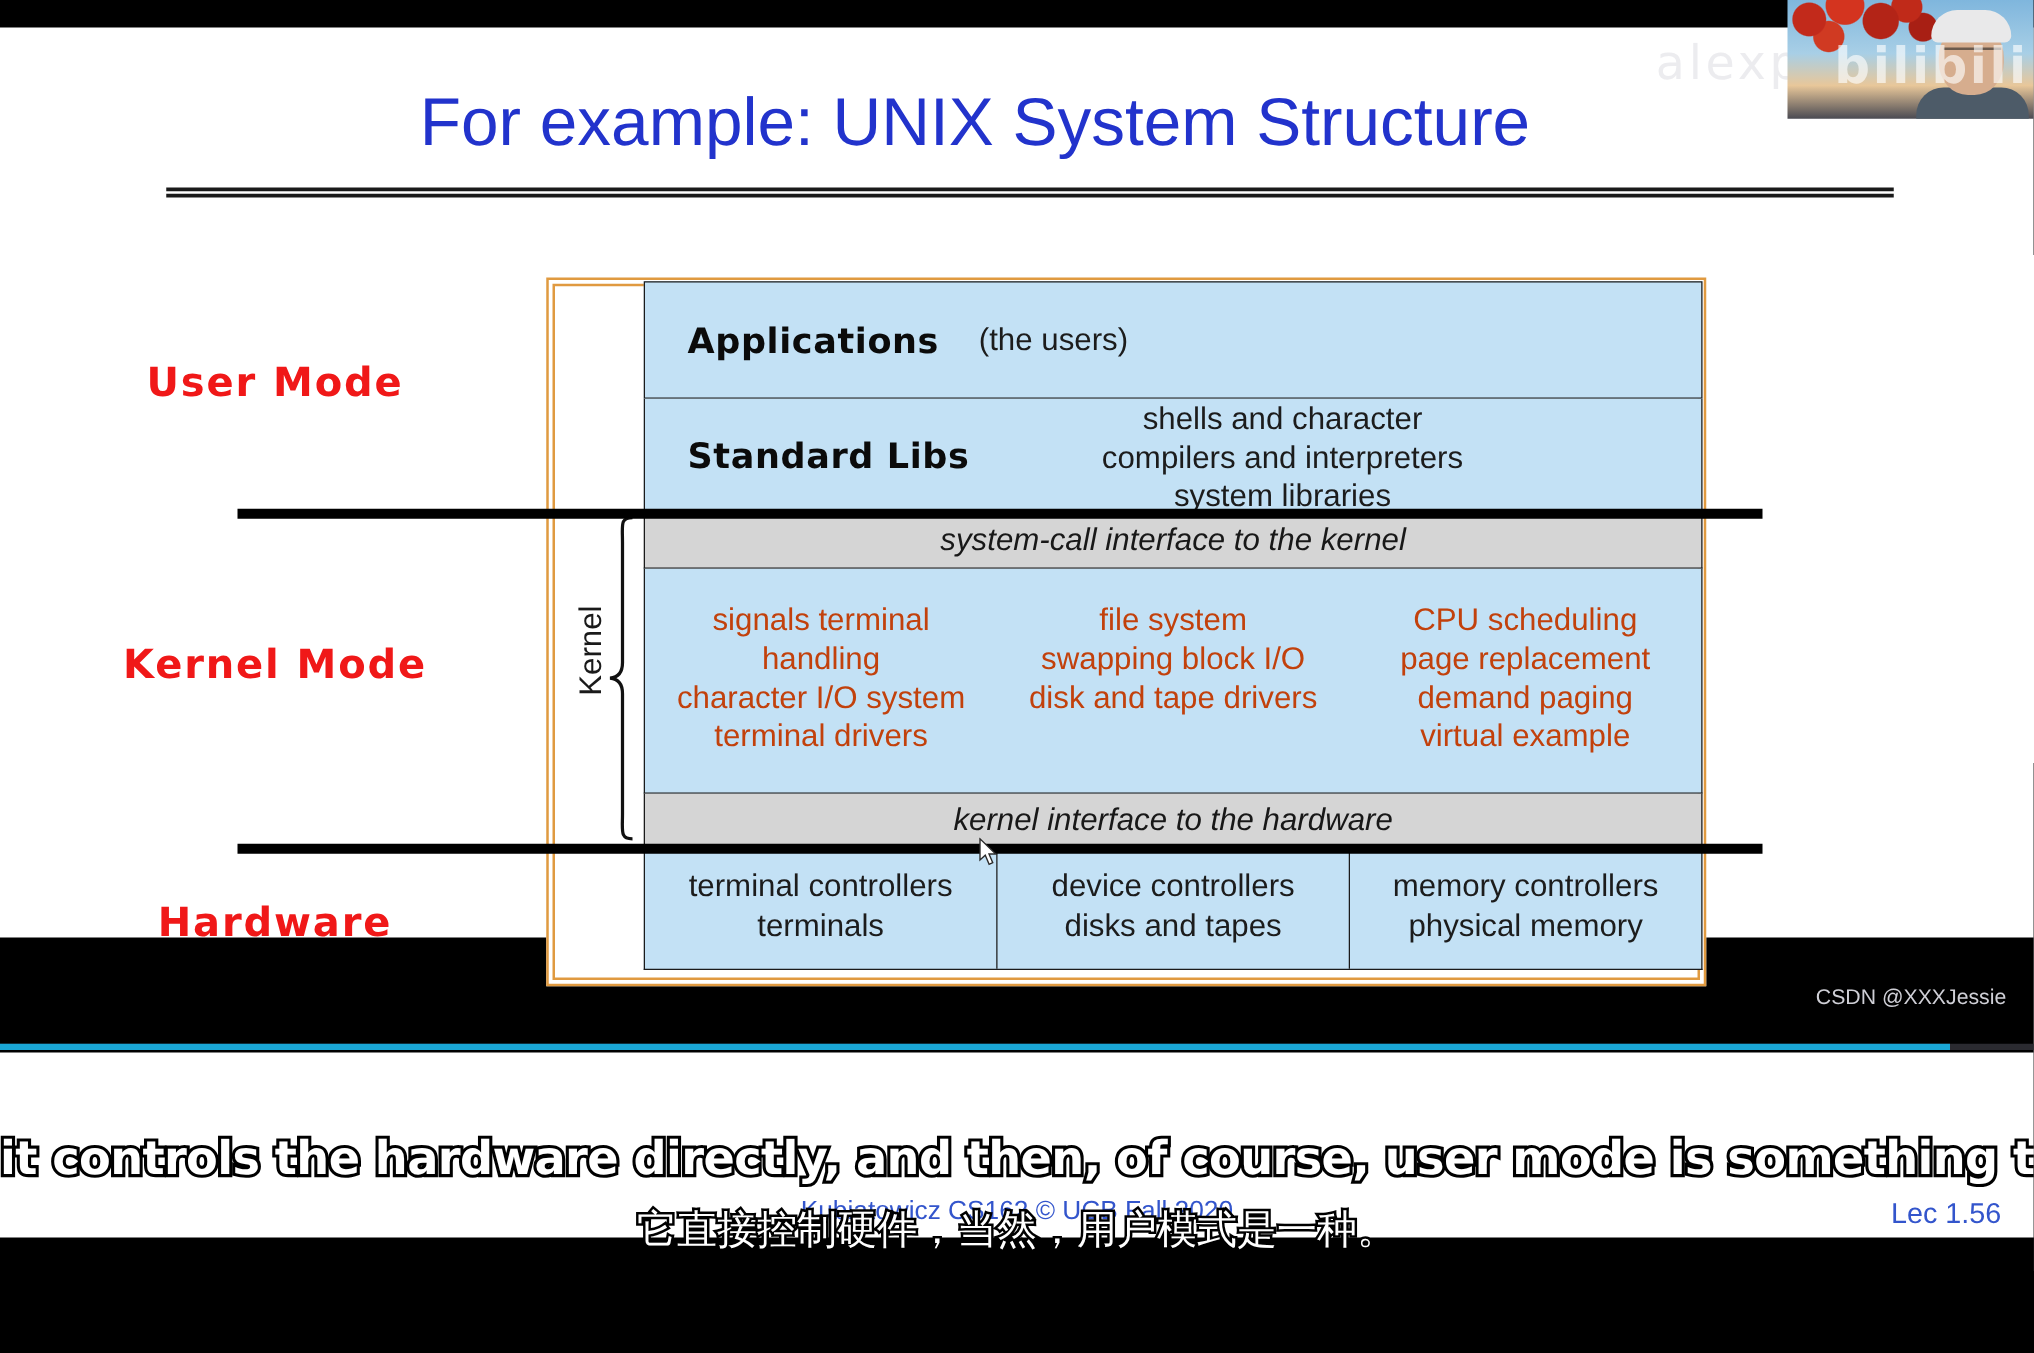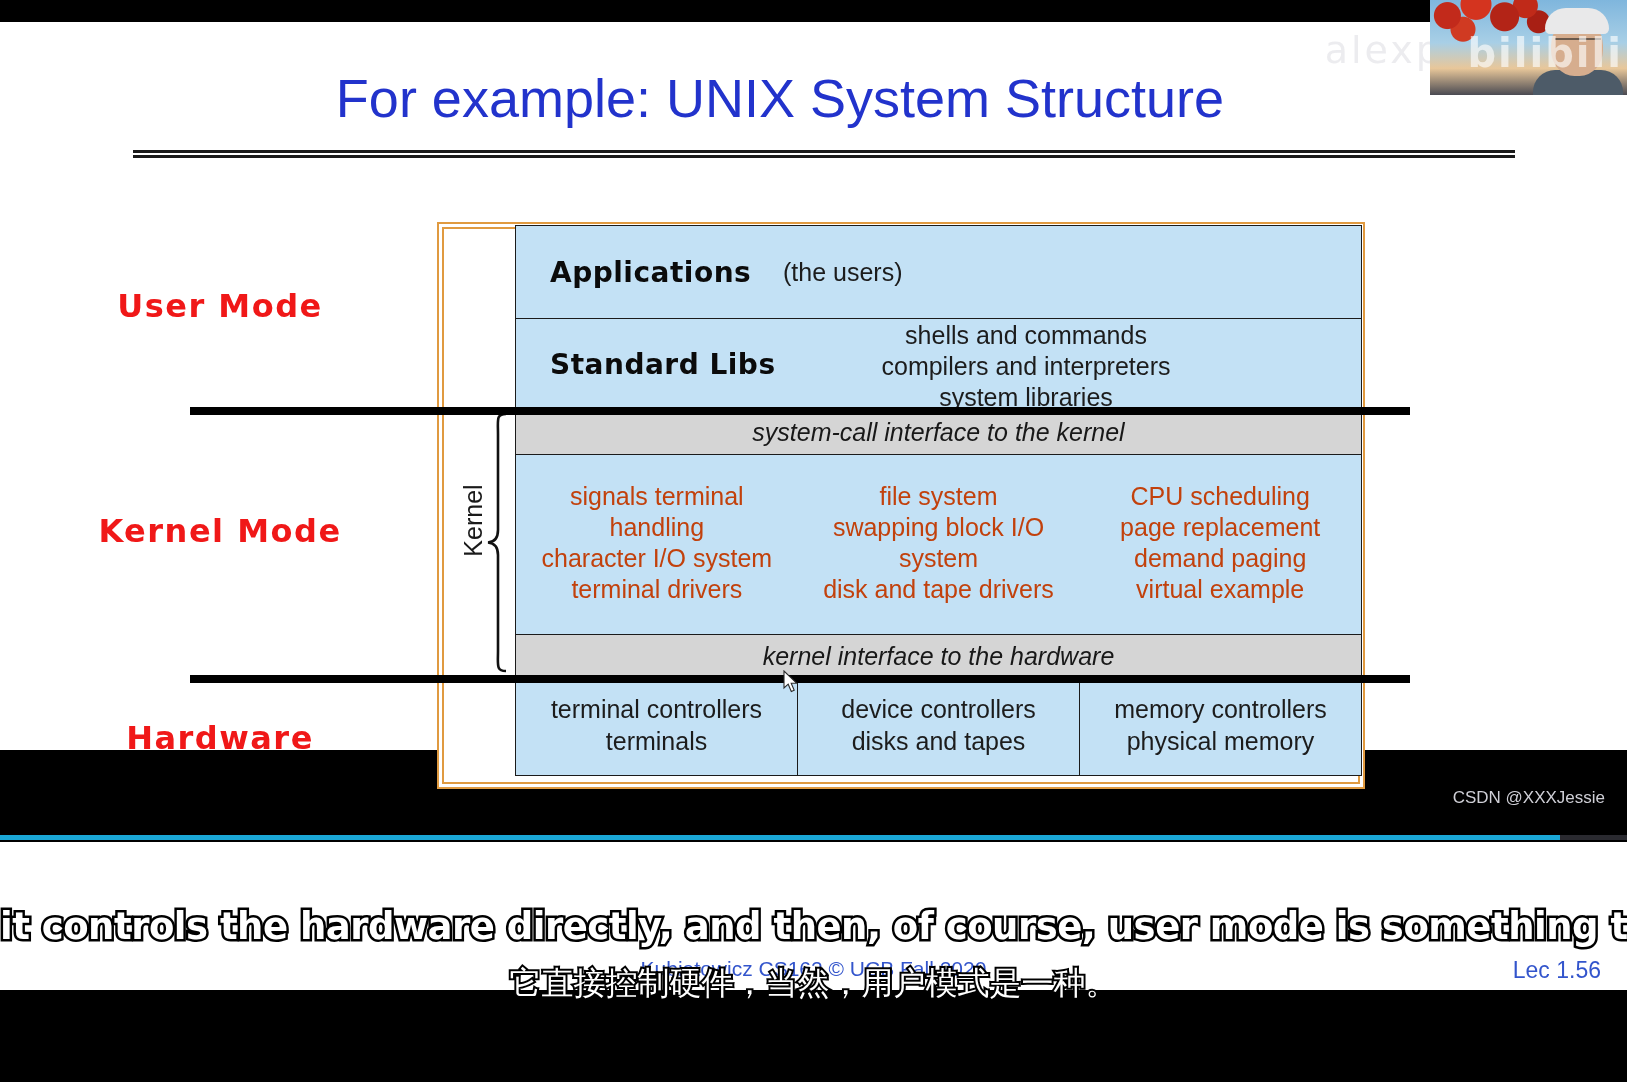--- a/index.html
+++ b/index.html
@@ -494,39 +494,38 @@
     <div class="stack">
 
       <div class="box row-apps">
         <div class="apps-title">Applications</div>
         <div class="apps-sub">(the users)</div>
       </div>
 
       <div class="box row-libs">
         <div class="libs-title">Standard Libs</div>
         <div class="libs-lines">
-          <div>shells and commands</div>
+          <div>shells and character</div>
           <div>compilers and interpreters</div>
           <div>system libraries</div>
         </div>
       </div>
 
       <div class="band">system-call interface to the kernel</div>
 
       <div class="row-kernel">
         <div class="kcol">
           <div>signals terminal</div>
           <div>handling</div>
           <div>character I/O system</div>
           <div>terminal drivers</div>
         </div>
         <div class="kcol">
           <div>file system</div>
           <div>swapping block I/O</div>
-          <div>system</div>
           <div>disk and tape drivers</div>
         </div>
         <div class="kcol">
           <div>CPU scheduling</div>
           <div>page replacement</div>
           <div>demand paging</div>
           <div>virtual example</div>
         </div>
       </div>
 

